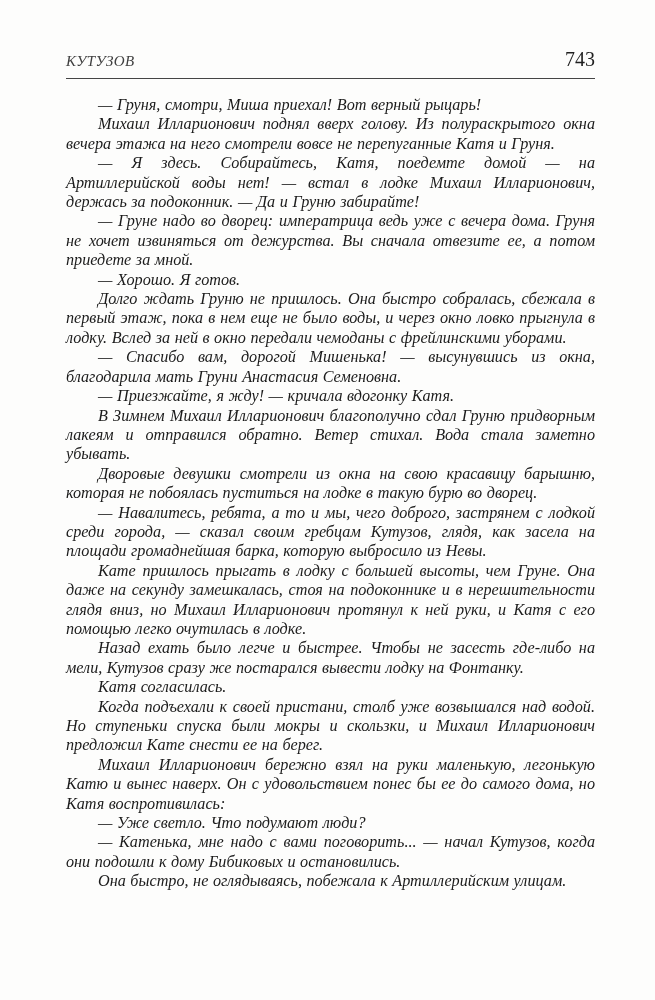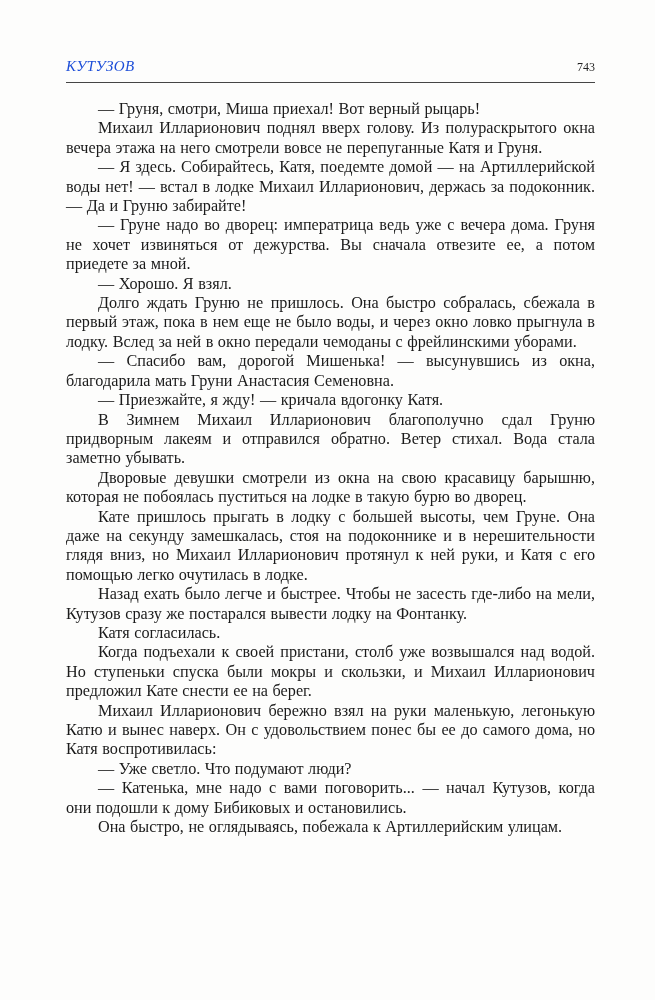--- a/index.html
+++ b/index.html
@@ -23,59 +23,60 @@
     display: flex;
     justify-content: space-between;
     align-items: baseline;
     border-bottom: 1px solid #454545;
     padding-bottom: 7px;
   }
   .running-title {
     font-style: italic;
     font-size: 15px;
     letter-spacing: 0.4px;
-    color: #1d4ed8;
-    margin-top: 10px;
+    color: #404040;
   }
   .page-number {
-    font-size: 12px;
+    font-size: 20px;
     color: #1f1f1f;
   }
   .page-body {
     margin-top: 17px;
   }
   .page-body p.para {
     margin: 0;
     font-size: 16.2px;
     line-height: 19.4px;
     text-align: justify;
     text-indent: 32px;
     word-spacing: 0.5px;
+    font-style: italic;
   }
 </style>
 </head>
 <body>
 
 <div class="page">
   <header class="page-header">
     <span class="running-title">КУТУЗОВ</span>
     <span class="page-number">743</span>
   </header>
   <main class="page-body" id="page-body">
 
   <p class="para">— Груня, смотри, Миша приехал! Вот верный рыцарь!</p>
       <p class="para">Михаил Илларионович поднял вверх голову. Из полураскрытого окна вечера этажа на него смотрели вовсе не перепуганные Катя и Груня.</p>
       <p class="para">— Я здесь. Собирайтесь, Катя, поедемте домой — на Артиллерийской воды нет! — встал в лодке Михаил Илларионович, держась за подоконник. — Да и Груню забирайте!</p>
       <p class="para">— Груне надо во дворец: императрица ведь уже с вечера дома. Груня не хочет извиняться от дежурства. Вы сначала отвезите ее, а потом приедете за мной.</p>
-      <p class="para">— Хорошо. Я взял.</p>
+      <p class="para">— Хорошо. Я готов.</p>
       <p class="para">Долго ждать Груню не пришлось. Она быстро собралась, сбежала в первый этаж, пока в нем еще не было воды, и через окно ловко прыгнула в лодку. Вслед за ней в окно передали чемоданы с фрейлинскими уборами.</p>
       <p class="para">— Спасибо вам, дорогой Мишенька! — высунувшись из окна, благодарила мать Груни Анастасия Семеновна.</p>
       <p class="para">— Приезжайте, я жду! — кричала вдогонку Катя.</p>
       <p class="para">В Зимнем Михаил Илларионович благополучно сдал Груню придворным лакеям и отправился обратно. Ветер стихал. Вода стала заметно убывать.</p>
       <p class="para">Дворовые девушки смотрели из окна на свою красавицу барышню, которая не побоялась пуститься на лодке в такую бурю во дворец.</p>
+      <p class="para">— Навалитесь, ребята, а то и мы, чего доброго, застрянем с лодкой среди города, — сказал своим гребцам Кутузов, глядя, как засела на площади громаднейшая барка, которую выбросило из Невы.</p>
       <p class="para">Кате пришлось прыгать в лодку с большей высоты, чем Груне. Она даже на секунду замешкалась, стоя на подоконнике и в нерешительности глядя вниз, но Михаил Илларионович протянул к ней руки, и Катя с его помощью легко очутилась в лодке.</p>
       <p class="para">Назад ехать было легче и быстрее. Чтобы не засесть где-либо на мели, Кутузов сразу же постарался вывести лодку на Фонтанку.</p>
       <p class="para">Катя согласилась.</p>
       <p class="para">Когда подъехали к своей пристани, столб уже возвышался над водой. Но ступеньки спуска были мокры и скользки, и Михаил Илларионович предложил Кате снести ее на берег.</p>
       <p class="para">Михаил Илларионович бережно взял на руки маленькую, легонькую Катю и вынес наверх. Он с удовольствием понес бы ее до самого дома, но Катя воспротивилась:</p>
       <p class="para">— Уже светло. Что подумают люди?</p>
       <p class="para">— Катенька, мне надо с вами поговорить... — начал Кутузов, когда они подошли к дому Бибиковых и остановились.</p>
       <p class="para">Она быстро, не оглядываясь, побежала к Артиллерийским улицам.</p>
     </main>
 </div>

